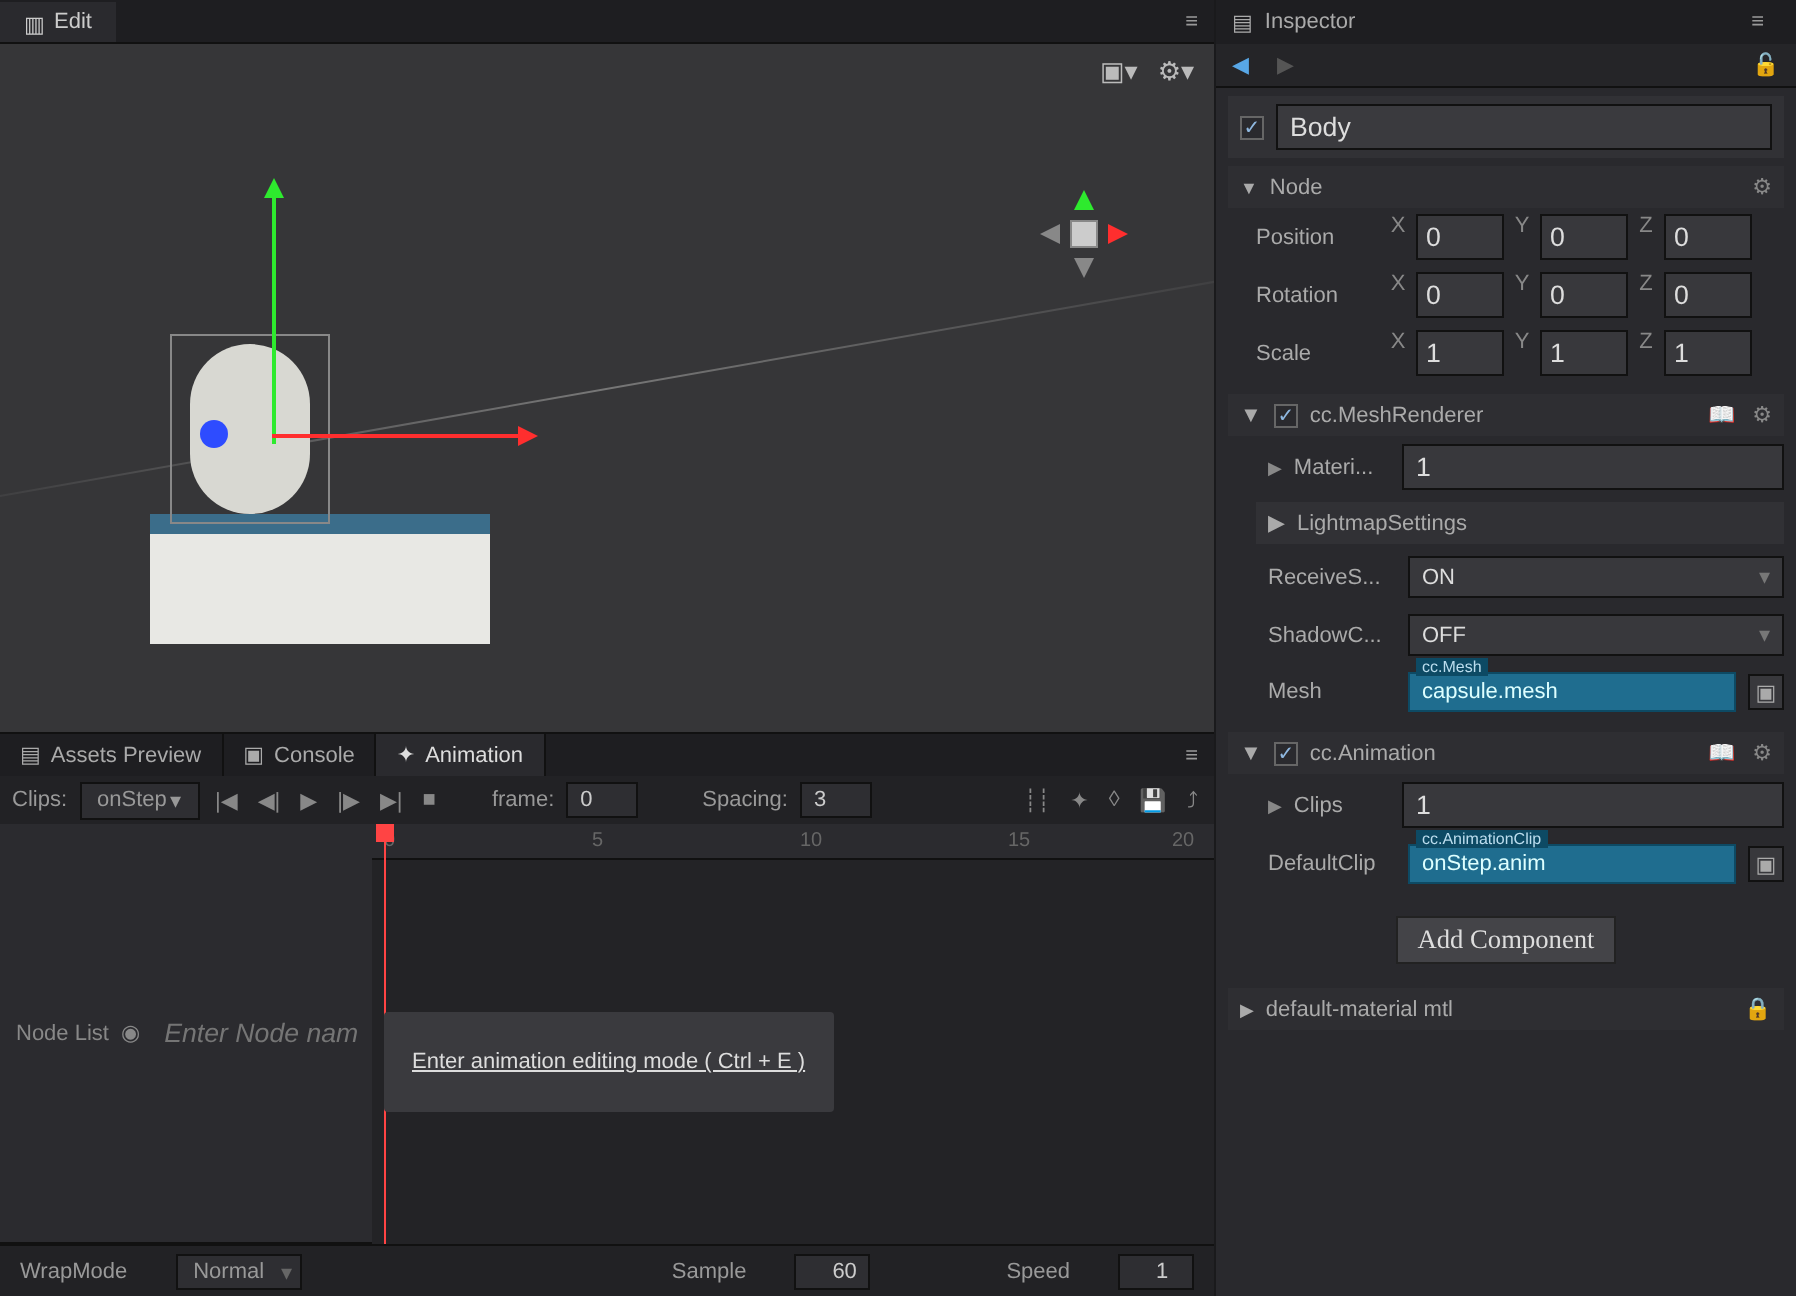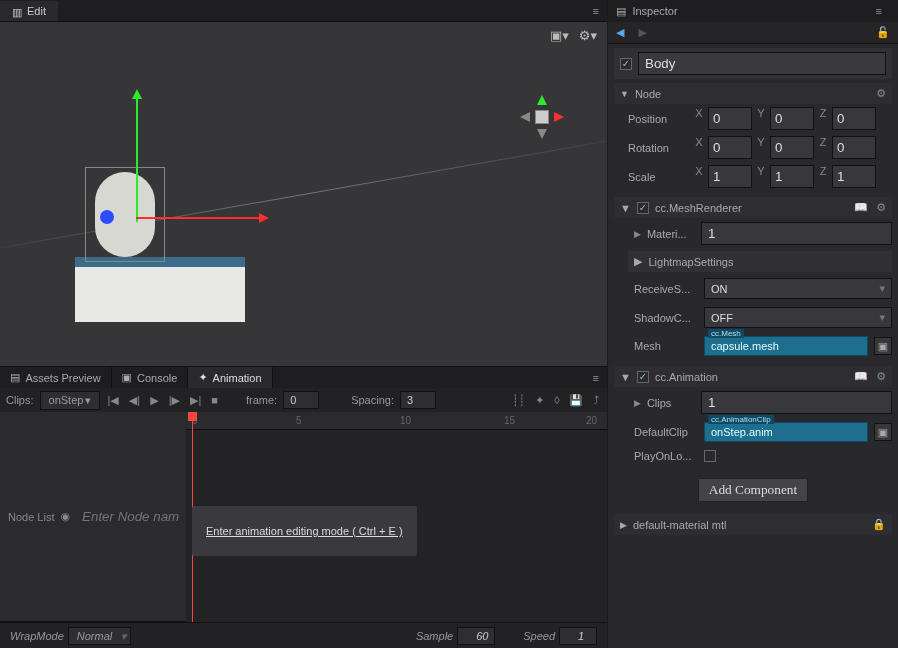--- a/index.html
+++ b/index.html
@@ -64,21 +64,21 @@
 .row-hdr { padding:5px 8px; color:#888; background:#2b2b2f; border-bottom:1px solid #111; display:flex; align-items:center; gap:6px; }
 .node-row { padding:6px 8px; background:#2e2e31; color:#ccc; border-bottom:1px solid #1a1a1c; }
 .prop-row { padding:6px 8px; color:#888; display:flex; justify-content:space-between; align-items:center; margin-top:40px;}
 .plus { color:#888; cursor:pointer; font-size:14px; }
 .anim-right { flex:1; background:#232326; position:relative; }
 .ruler { height:18px; background:#2b2b2f; border-bottom:1px solid #111; position:relative; color:#666; font-size:10px; }
 .ruler span { position:absolute; top:3px; }
 .playhead { position:absolute; top:0; bottom:0; left:6px; width:1px; background:#ff4444; }
 .playhead::before { content:""; position:absolute; top:0; left:-4px; width:9px; height:9px; background:#ff4444; }
 .hint { position:absolute; top:94px; left:6px; background:#3a3a3e; color:#ddd; padding:19px 14px; border-radius:2px;text-decoration:underline; }
-.anim-footer { height:26px; background:#222225; display:flex; align-items:center; padding:0 10px; gap:4px; color:#999; border-top:1px solid #111;font-style:italic;}
+.anim-footer { height:26px; background:#222225; display:flex; align-items:center; padding:0 10px; gap:24px; color:#999; border-top:1px solid #111;}
 .anim-footer .sel { background:#2e2e32; padding:2px 18px 2px 8px; border:1px solid #111; position:relative;}
 .anim-footer .sel::after{content:"▾"; position:absolute; right:4px; color:#666;}
 .anim-footer .num { background:#2e2e32; border:1px solid #111; padding:2px 18px; width:24px; color:#ccc; }
 
 
 .insp-head { display:flex; background:#1e1e21; height:22px; align-items:center; padding:0 8px; }
 .insp-nav { display:flex; background:#252528; height:22px; align-items:center; padding:0 8px; gap:14px; border-bottom:1px solid #111;}
 .insp-nav .arrbtn{ color:#58a7e6; cursor:pointer; }
 .insp-nav .arrbtn.dis{ color:#555; }
 .lock { margin-left:auto; color:#888; }
@@ -345,24 +345,20 @@
         <input class="wide-input" value="1" style="">
       </div>
       <div class="subrow">
         <span class="lbl">DefaultClip</span>
         <div class="asset-field">
           <span class="asset-tag">cc.AnimationClip</span>
           <span>onStep.anim</span>
         </div>
         <div class="asset-btn">▣</div>
       </div>
-      <div class="subrow">
-        <span class="lbl">PlayOnLo...</span>
-        <span class="chk"></span>
-      </div>
 
       <button class="btn add-comp">Add Component</button>
 
       <div class="section-hdr" style="margin-top:6px">
         <span class="caret">▶</span>
         <span>default-material mtl</span>
         <span class="gear">🔒</span>
       </div>
     </div>
   </div>

